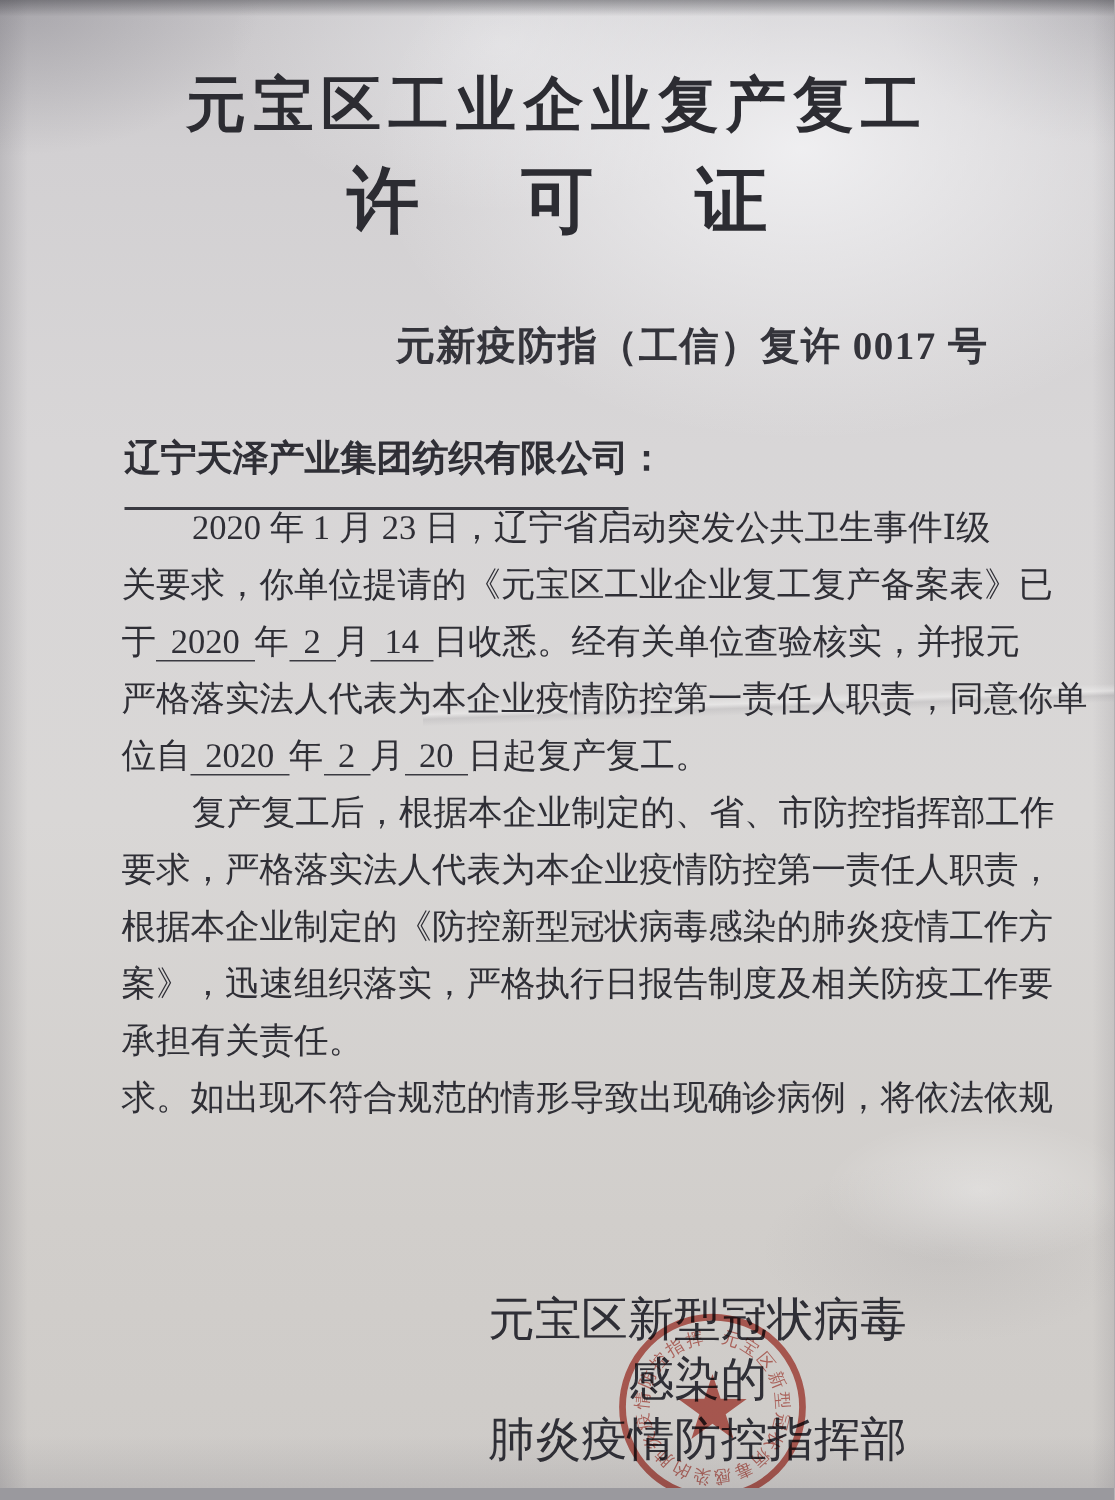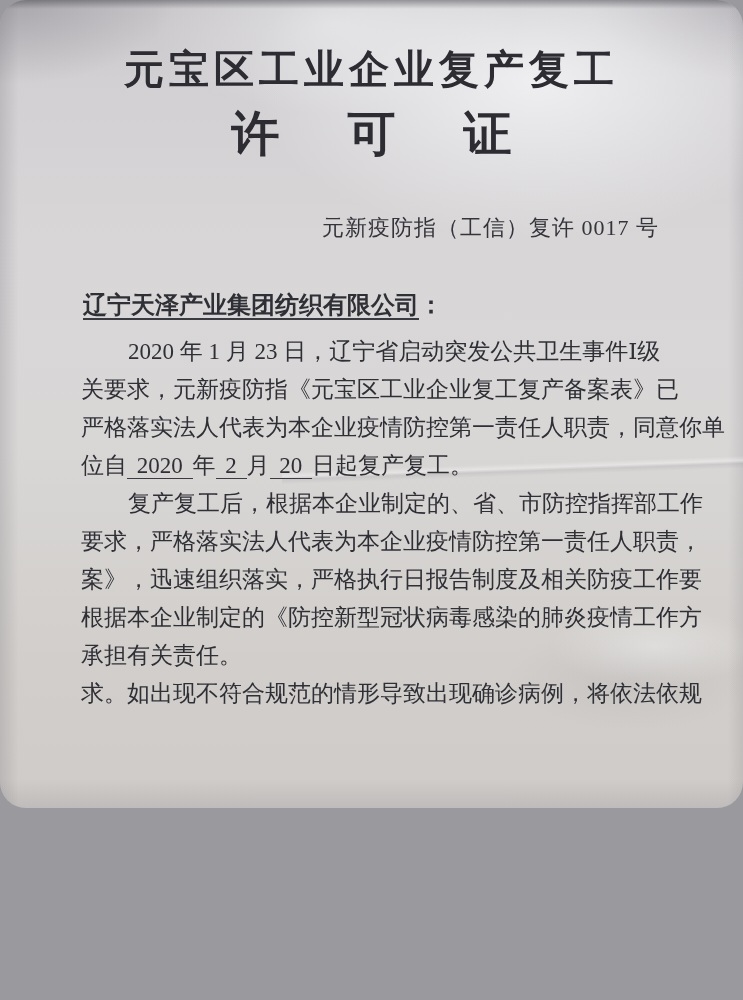--- a/index.html
+++ b/index.html
@@ -1,21 +1,20 @@
 <!DOCTYPE html>
 <html><head>
 <meta charset="utf-8">
 <style>
   html,body{margin:0;padding:0;background:#9a999e;}
   .photo{
-    position:relative;width:743px;height:808px;overflow:hidden;
+    position:relative;width:743px;height:992px;overflow:hidden;
     font-family:"Liberation Serif","DejaVu Serif",serif;
     color:#34343b;
     background:linear-gradient(180deg,#c8c6c9 0%,#d2d0d2 10%,#d8d6d7 30%,#d9d7d6 55%,#d1cecb 82%,#cecbc8 100%);
-    border-radius:26px;
   }
   
   .shade{
     position:absolute;inset:0;pointer-events:none;
     background:
       linear-gradient(180deg,rgba(58,58,64,.45),rgba(58,58,64,0) 1.1%),
       radial-gradient(55% 28% at 72% 10%,rgba(246,246,248,.8),rgba(246,246,248,0) 70%),
       radial-gradient(35% 16% at 45% 3%,rgba(240,240,242,.55),rgba(240,240,242,0) 70%),
       radial-gradient(30% 14% at 1% 0%,rgba(90,88,98,.30),rgba(90,88,98,0) 75%),
       radial-gradient(28% 13% at 100% 0%,rgba(90,88,98,.22),rgba(90,88,98,0) 75%),
@@ -33,27 +32,27 @@
     position:absolute;top:42px;left:0;width:100%;text-align:center;
     font-size:40px;font-weight:700;letter-spacing:5px;color:#2c2c32;
   }
   .title2{
     position:absolute;top:102px;left:0;width:100%;text-align:center;
     font-size:48px;font-weight:700;letter-spacing:68px;color:#2c2c32;
     transform:translateX(34px);
   }
   .docnum{
     position:absolute;top:213px;right:84px;
-    font-size:22px;font-weight:400;letter-spacing:1px;color:#30303 6;
+    font-size:26px;font-weight:700;letter-spacing:1px;color:#30303 6;
   }
   .addressee{
     position:absolute;top:289px;left:83px;
     font-size:24px;font-weight:700;color:#2f2f36;
   }
-  .addressee .name{border-bottom:2px solid #3a3a41;padding-bottom:0;}
+  .addressee .name{border-bottom:2px solid #3a3a41;padding-bottom:19px;}
   .body-text{
     position:absolute;top:333px;left:81px;right:40px;
     font-size:23px;line-height:38px;color:#2f2f36;
   }
   .body-text .line{white-space:nowrap;}
   .body-text .line.indent{text-indent:47px;}
   .body-text .blank{border-bottom:1.6px solid #3a3a41;padding:0 4px;}
   .signature{
     position:absolute;top:860px;right:128px;width:300px;text-align:center;
     font-size:31px;line-height:40px;color:#2f2f36;
@@ -73,27 +72,28 @@
 
   <div class="title1">元宝区工业企业复产复工</div>
   <div class="title2">许可证</div>
 
   <div class="docnum">元新疫防指（工信）复许 0017 号</div>
 
   <div class="addressee"><span class="name">辽宁天泽产业集团纺织有限公司</span><span>：</span></div>
 
   <div class="body-text">
       <div class="line indent"><span>2020 年 1 月 23 日，辽宁省启动突发公共卫生事件Ⅰ级</span></div>
-      <div class="line"><span>关要求，元新疫防指《元宝区工业企业复工复产备案表》已</span></div>
+      <div class="line"><span>关要求，你单位提请的《元宝区工业企业复工复产备案表》已</span></div>
+      <div class="line"><span>于</span><span class="blank"> 2020 </span><span>年</span><span class="blank"> 2 </span><span>月</span><span class="blank"> 14 </span><span>日收悉。经有关单位查验核实，并报元</span></div>
       <div class="line"><span>严格落实法人代表为本企业疫情防控第一责任人职责，同意你单</span></div>
       <div class="line"><span>位自</span><span class="blank"> 2020 </span><span>年</span><span class="blank"> 2 </span><span>月</span><span class="blank"> 20 </span><span>日起复产复工。</span></div>
       <div class="line indent"><span>复产复工后，根据本企业制定的、省、市防控指挥部工作</span></div>
       <div class="line"><span>要求，严格落实法人代表为本企业疫情防控第一责任人职责，</span></div>
+      <div class="line"><span>根据本企业制定的《防控新型冠状病毒感染的肺炎疫情工作方</span></div>
       <div class="line"><span>案》，迅速组织落实，严格执行日报告制度及相关防疫工作要</span></div>
-      <div class="line"><span>根据本企业制定的《防控新型冠状病毒感染的肺炎疫情工作方</span></div>
       <div class="line"><span>承担有关责任。</span></div>
       <div class="line"><span>求。如出现不符合规范的情形导致出现确诊病例，将依法依规</span></div>
     </div>
 
   <div class="signature">
     <div>元宝区新型冠状病毒感染的</div>
     <div>肺炎疫情防控指挥部</div>
   </div>
 
   <svg class="seal" viewBox="0 0 134 134">

